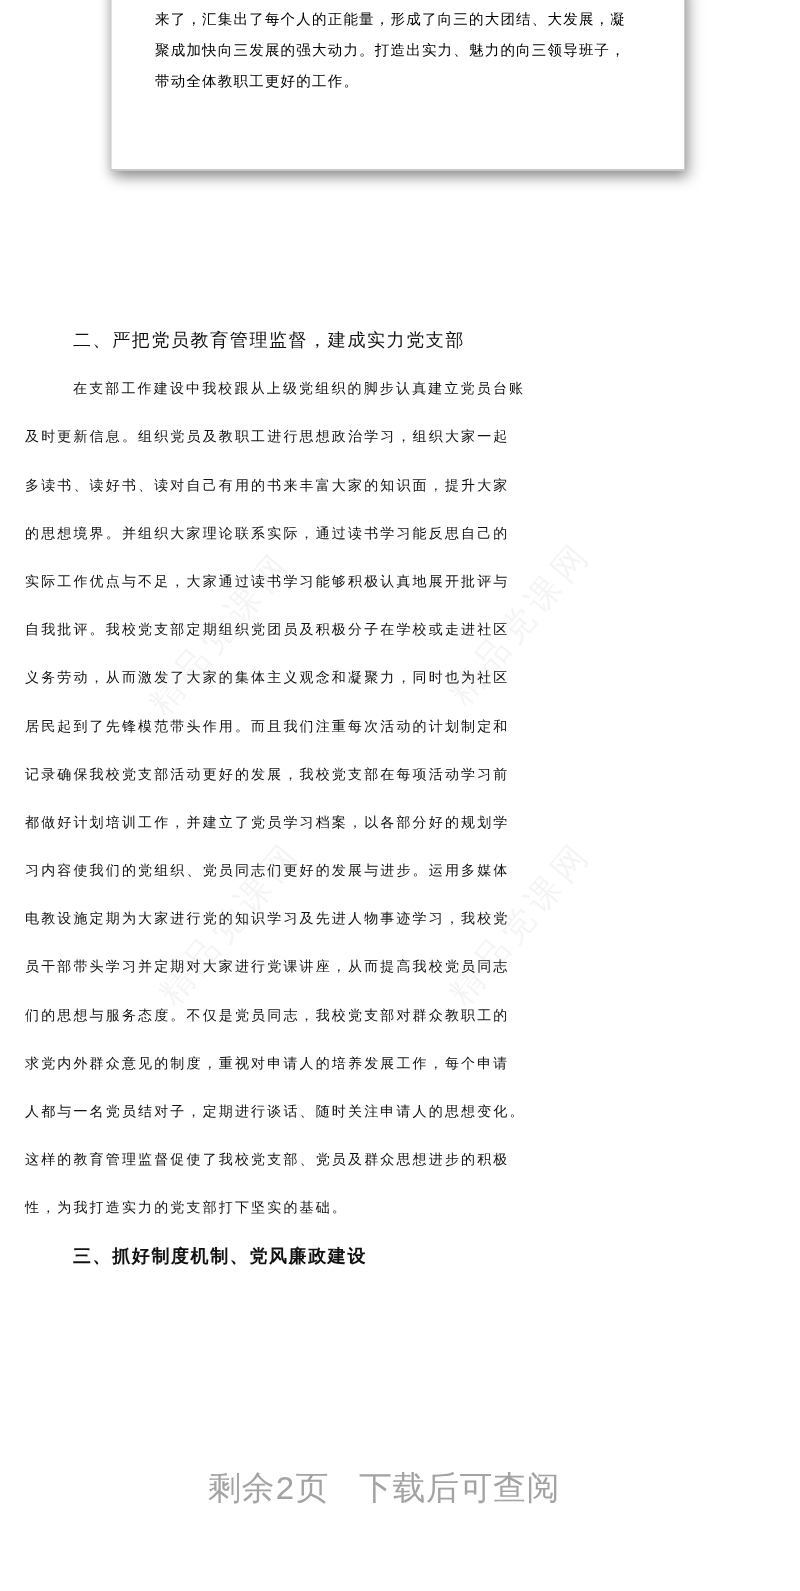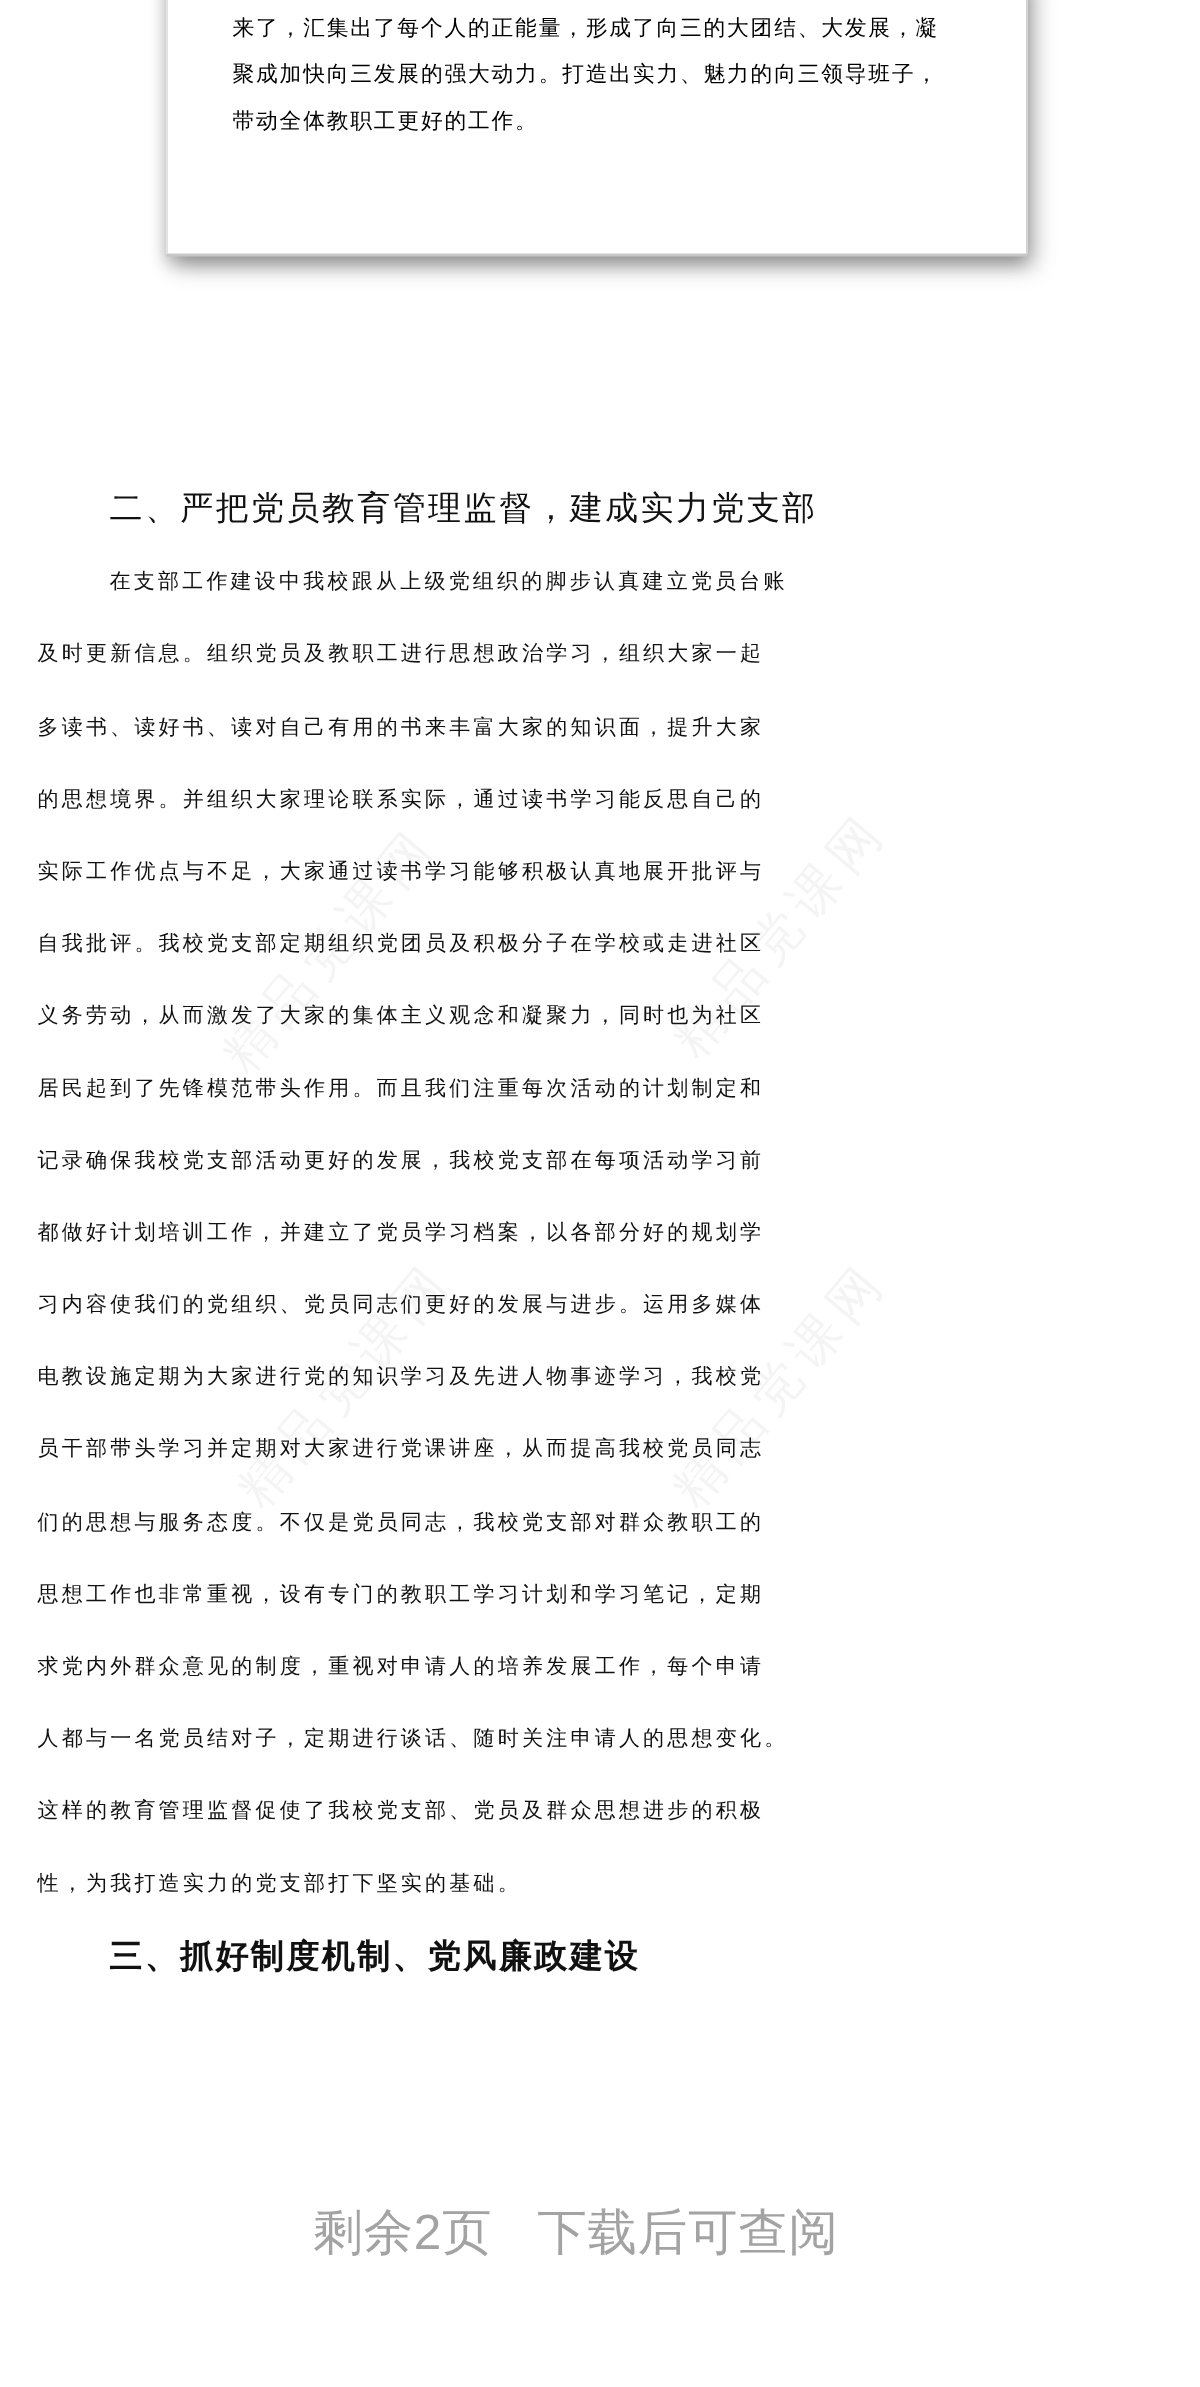--- a/index.html
+++ b/index.html
@@ -56,21 +56,21 @@
     white-space: nowrap;
     color: #111111;
   }
   .line.indent {
     padding-left: 48px;
   }
   .heading {
     display: block;
     height: 48.2px;
     line-height: 48.2px;
-    font-size: 22px;
+    font-size: 18px;
     letter-spacing: 1.6px;
     white-space: nowrap;
     padding-left: 48px;
     color: #111111;
   }
   .heading.h3 {
     margin-top: 0px;
     font-weight: bold;
   }
   .watermark {
@@ -82,21 +82,21 @@
     pointer-events: none;
     font-family: "DejaVu Sans", sans-serif;
     letter-spacing: 6px;
   }
   .remaining {
     position: absolute;
     left: 0;
     top: 1466px;
     width: 768px;
     text-align: center;
-    font-family: Liberation Sans, sans-serif;
+    font-family: Liberation Mono, monospace;
     font-size: 33px;
     color: #a3a3a3;
     letter-spacing: 0.5px;
   }
   .remaining span.gap {
     display: inline-block;
     width: 30px;
   }
 </style>
 </head>
@@ -125,21 +125,20 @@
     <span class="line">实际工作优点与不足，大家通过读书学习能够积极认真地展开批评与</span>
     <span class="line">自我批评。我校党支部定期组织党团员及积极分子在学校或走进社区</span>
     <span class="line">义务劳动，从而激发了大家的集体主义观念和凝聚力，同时也为社区</span>
     <span class="line">居民起到了先锋模范带头作用。而且我们注重每次活动的计划制定和</span>
     <span class="line">记录确保我校党支部活动更好的发展，我校党支部在每项活动学习前</span>
     <span class="line">都做好计划培训工作，并建立了党员学习档案，以各部分好的规划学</span>
     <span class="line">习内容使我们的党组织、党员同志们更好的发展与进步。运用多媒体</span>
     <span class="line">电教设施定期为大家进行党的知识学习及先进人物事迹学习，我校党</span>
     <span class="line">员干部带头学习并定期对大家进行党课讲座，从而提高我校党员同志</span>
     <span class="line">们的思想与服务态度。不仅是党员同志，我校党支部对群众教职工的</span>
-    <span class="line">思想工作也非常重视，设有专门的教职工学习计划和学习笔记，定期</span>
     <span class="line">求党内外群众意见的制度，重视对申请人的培养发展工作，每个申请</span>
     <span class="line">人都与一名党员结对子，定期进行谈话、随时关注申请人的思想变化。</span>
     <span class="line">这样的教育管理监督促使了我校党支部、党员及群众思想进步的积极</span>
     <span class="line">性，为我打造实力的党支部打下坚实的基础。</span>
   </div>
   <span class="heading h3">三、抓好制度机制、党风廉政建设</span>
 </div>
 
 <div class="remaining">
   <span>剩余2页</span><span class="gap"></span><span>下载后可查阅</span>

